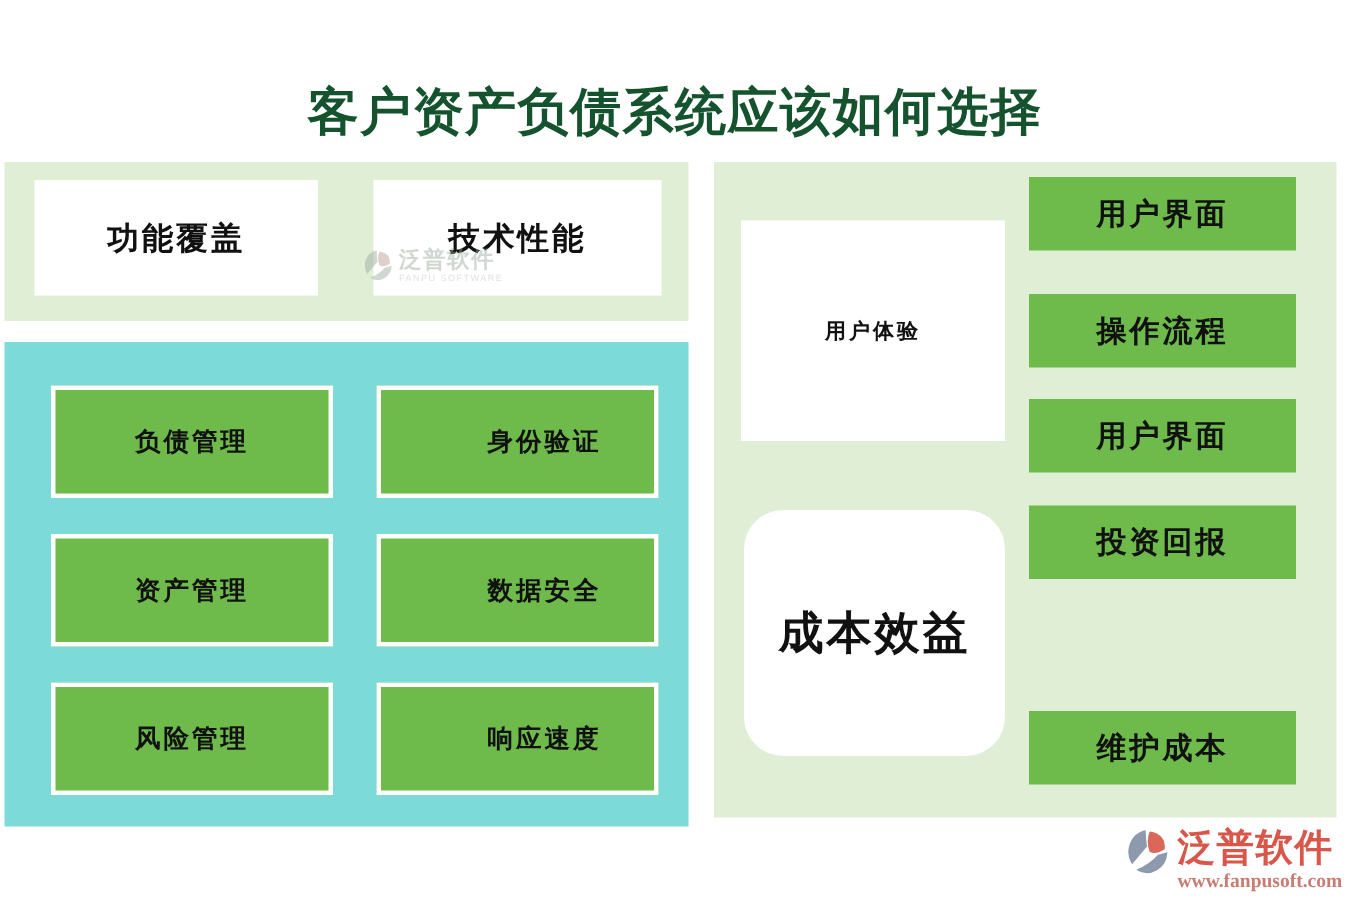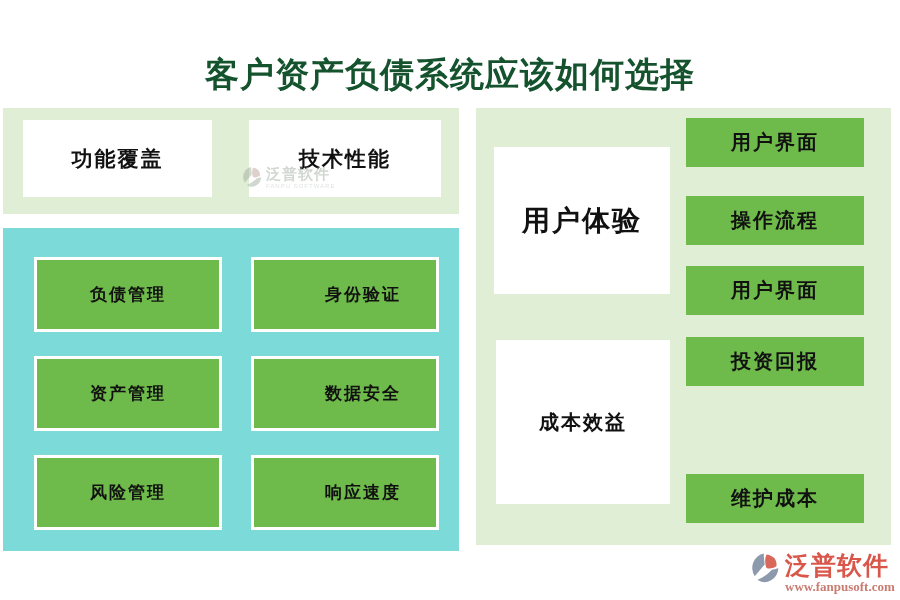--- a/index.html
+++ b/index.html
@@ -77,22 +77,22 @@
   .wb-a2 { left: 246px; top: 12px; width: 192px; height: 77px; }
 
   
   .gb-c1 { left: 31px;  width: 188px; height: 75px; }
   .gb-c2 { left: 248px; width: 188px; height: 75px; padding-left: 36px; }
   .gb-r1 { top: 29px; }
   .gb-r2 { top: 128px; }
   .gb-r3 { top: 227px; }
 
   
-  .wb-ux   { left: 18px; top: 39px;  width: 176px; height: 147px; font-size: 28px; }
-  .wb-cost { left: 20px; top: 232px; width: 174px; height: 164px; font-size: 20px; }
+  .wb-ux   { left: 18px; top: 39px;  width: 176px; height: 147px; font-size: 14px; }
+  .wb-cost { left: 20px; top: 232px; width: 174px; height: 164px; font-size: 30px; border-radius: 26px; }
   .gb-right { left: 210px; width: 178px; height: 49px; font-size: 20px; }
   .gb-p1 { top: 10px; }
   .gb-p2 { top: 88px; }
   .gb-p3 { top: 158px; }
   .gb-p4 { top: 229px; }
   .gb-p5 { top: 301px; }
   .gb-p6 { top: 366px; }
 
   
   .watermark {

